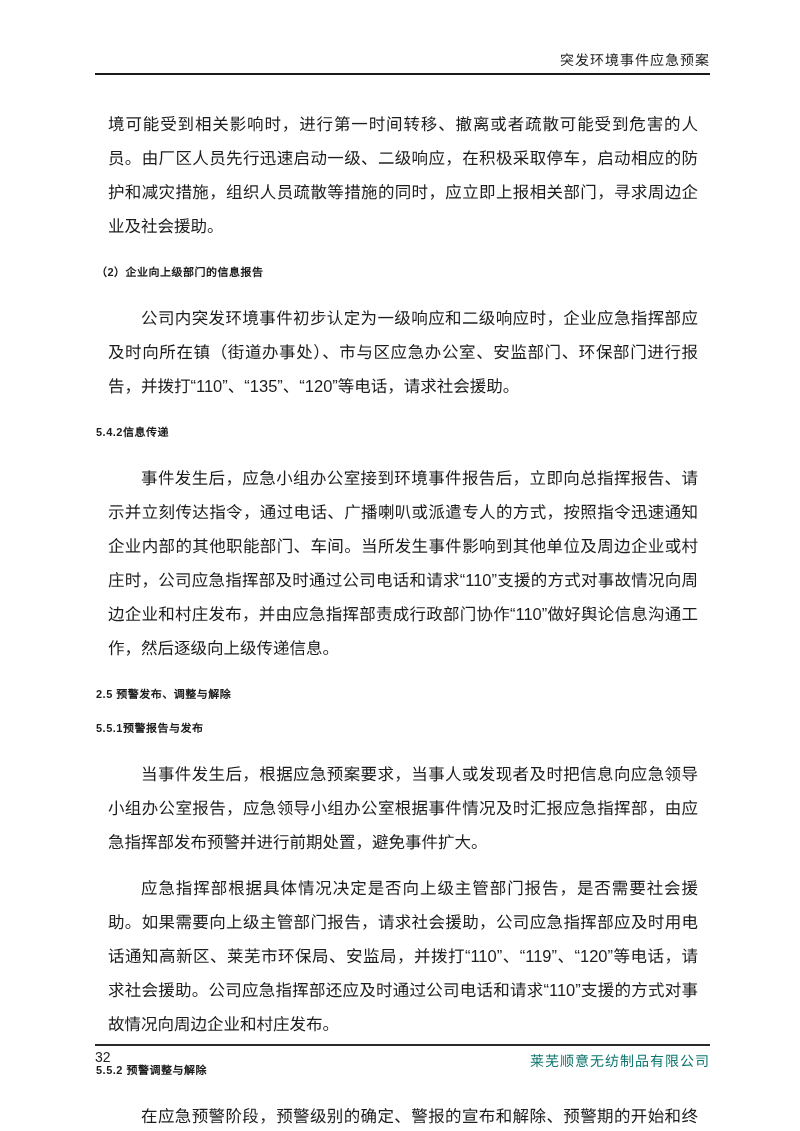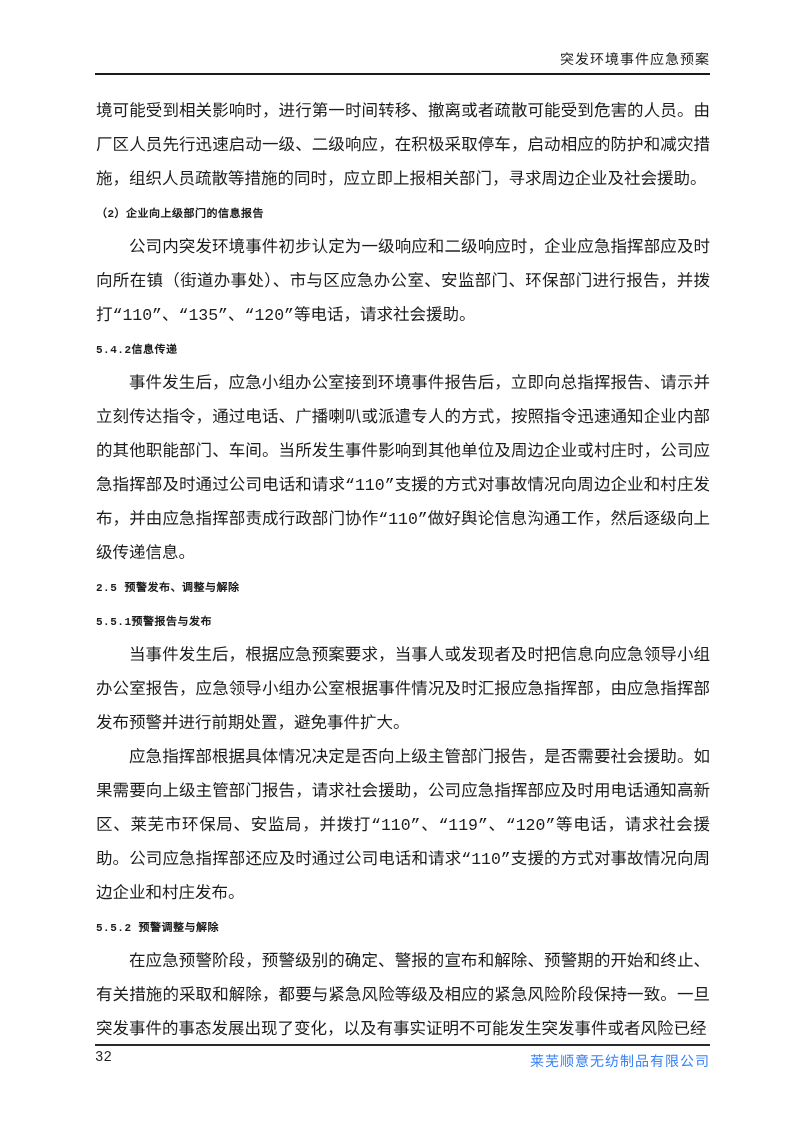--- a/index.html
+++ b/index.html
@@ -6,21 +6,21 @@
     margin: 0;
     padding: 0;
     background: #ffffff;
   }
   .page {
     position: relative;
     width: 800px;
     height: 1131px;
     background: #ffffff;
     overflow: hidden;
-    font-family: Liberation Mono, monospace;
+    font-family: Liberation Sans, sans-serif;
     color: #1c1c1c;
   }
   
   .page-header {
     position: absolute;
     top: 0;
     left: 95px;
     right: 90px;
   }
   .header-title {
@@ -41,21 +41,21 @@
     position: absolute;
     top: 95px;
     left: 96px;
     right: 90px;
     font-size: 16.5px;
     line-height: 34px;
     text-align: justify;
     text-justify: inter-ideograph;
   }
   .para {
-    margin: 0;
+    margin: 12px;
     text-indent: 2em;
     word-break: break-all;
   }
   .para.no-indent {
     text-indent: 0;
   }
   .heading {
     margin: 0;
     font-size: 11px;
     line-height: 34px;
@@ -84,21 +84,21 @@
     position: absolute;
     left: 0;
     right: 0;
     text-align: left;
     color: #222222;
   }
   .footer-company {
     position: absolute;
     right: 0;
     top: 1px;
-    color: #3b82f6;
+    color: #0f766e;
     letter-spacing: 1px;
   }
 </style>
 </head>
 <body>
 
 <div class="page">
 
   <header class="page-header">
     <div class="header-title">突发环境事件应急预案</div>

